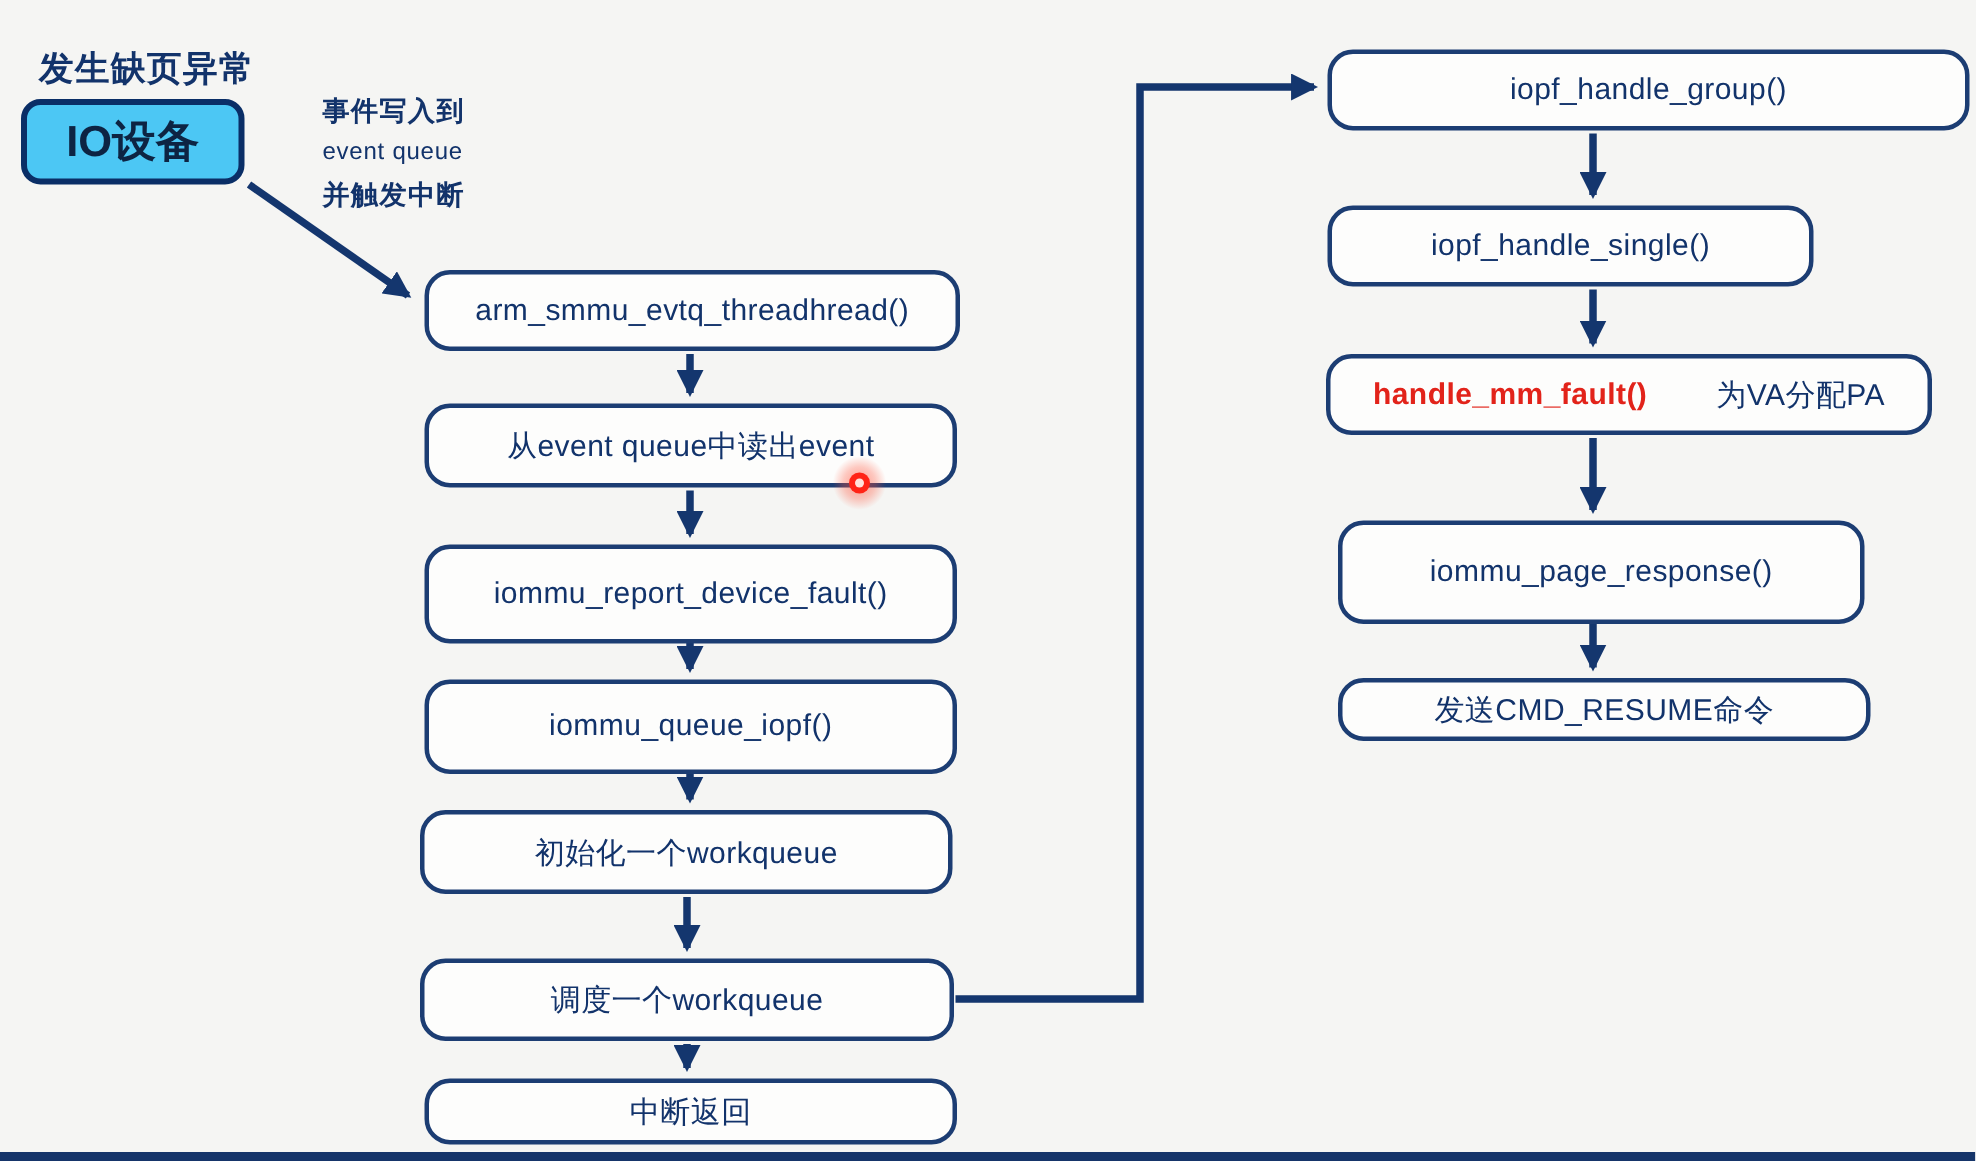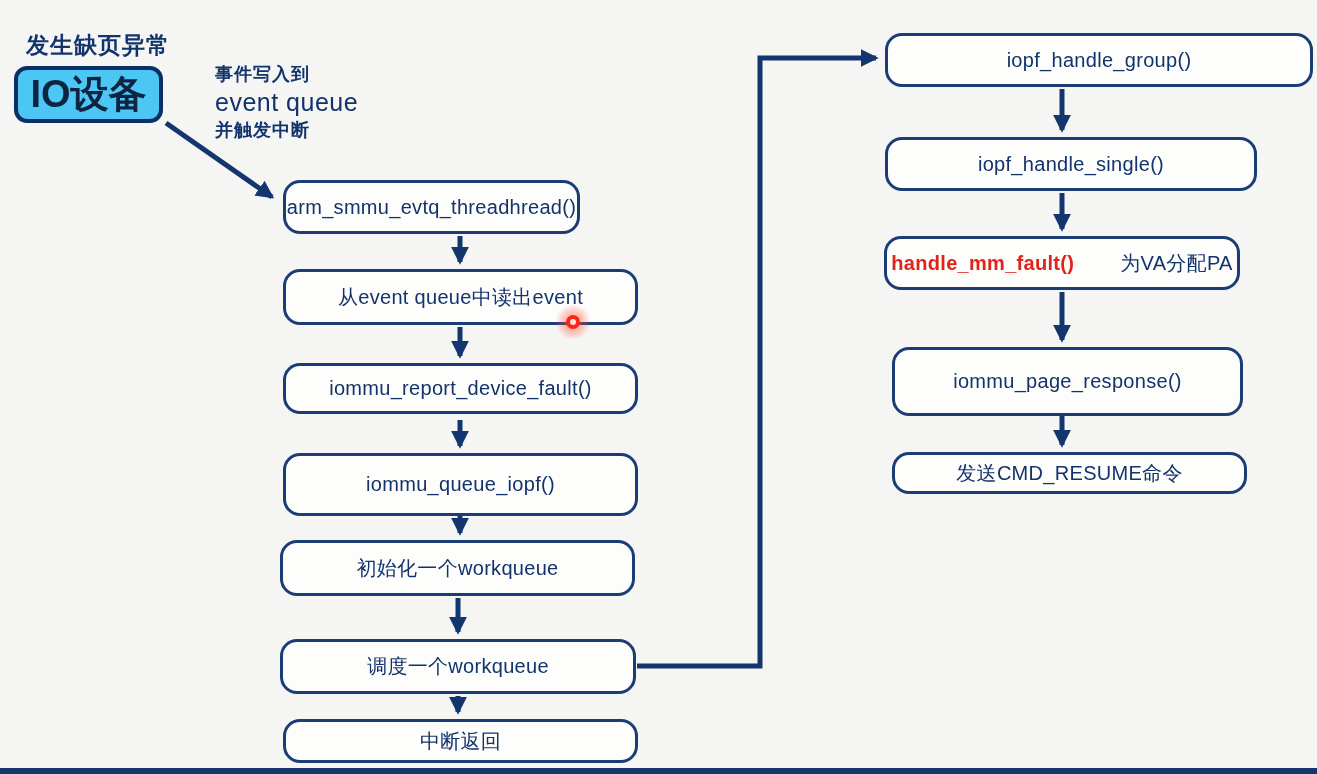--- a/index.html
+++ b/index.html
@@ -55,31 +55,31 @@
     color: var(--ink);
     white-space: nowrap;
     letter-spacing: 0.3px;
   }
   .node .red {
     color: var(--highlight-red);
     font-weight: bold;
     margin-right: 1px;
   }
   
-  #node-l1 { left: 283px; top: 180px; width: 297px; height: 54px; }
+  #node-l1 { left: 283px; top: 180px; width: 357px; height: 54px; }
   #node-l2 { left: 283px; top: 269px; width: 355px; height: 56px; }
-  #node-l3 { left: 283px; top: 363px; width: 355px; height: 51px; }
+  #node-l3 { left: 283px; top: 363px; width: 355px; height: 66px; }
   #node-l4 { left: 283px; top: 453px; width: 355px; height: 63px; }
   #node-l5 { left: 280px; top: 540px; width: 355px; height: 56px; align-items: center; }
   #node-l6 { left: 280px; top: 639px; width: 356px; height: 55px; }
   #node-l7 { left: 283px; top: 719px; width: 355px; height: 44px; }
   
   #node-r1 { left: 885px; top: 33px;  width: 428px; height: 54px; }
-  #node-r2 { left: 885px; top: 137px; width: 372px; height: 54px; align-items: center; }
-  #node-r3 { left: 884px; top: 236px; width: 356px; height: 54px; gap: 45px; }
+  #node-r2 { left: 885px; top: 137px; width: 324px; height: 54px; align-items: center; }
+  #node-r3 { left: 884px; top: 236px; width: 404px; height: 54px; gap: 45px; }
   #node-r4 { left: 892px; top: 347px; width: 351px; height: 69px; }
   #node-r5 { left: 892px; top: 452px; width: 355px; height: 42px; }
 
   .caption {
     position: absolute;
     left: 26px; top: 30px;
     z-index: 2;
     font-size: 23px;
     font-weight: 600;
     color: var(--ink);
@@ -89,33 +89,33 @@
     position: absolute;
     left: 14px; top: 66px;
     width: 149px; height: 57px;
     z-index: 2;
     background: var(--device-fill);
     border: 4px solid var(--device-border);
     border-radius: 13px;
     display: flex;
     align-items: center;
     justify-content: center;
-    font-size: 38px;
+    font-size: 29px;
     font-weight: 600;
     color: var(--device-ink);
   }
   .annotation {
     position: absolute;
     left: 215px; top: 60px;
     z-index: 2;
     color: var(--ink);
     font-weight: 600;
   }
   .annotation .line { line-height: 28px; font-size: 18px; letter-spacing: 1px; }
-  .annotation .line.latin { font-size: 25px; font-weight: normal; letter-spacing: 0.5px; }
+  .annotation .line.latin { font-size: 16px; font-weight: normal; letter-spacing: 0.5px; }
 
   .laser {
     position: absolute;
     left: 555px; top: 304px;
     width: 36px; height: 36px;
     z-index: 4;
     pointer-events: none;
   }
   .laser .glow {
     position: absolute; inset: 0;

